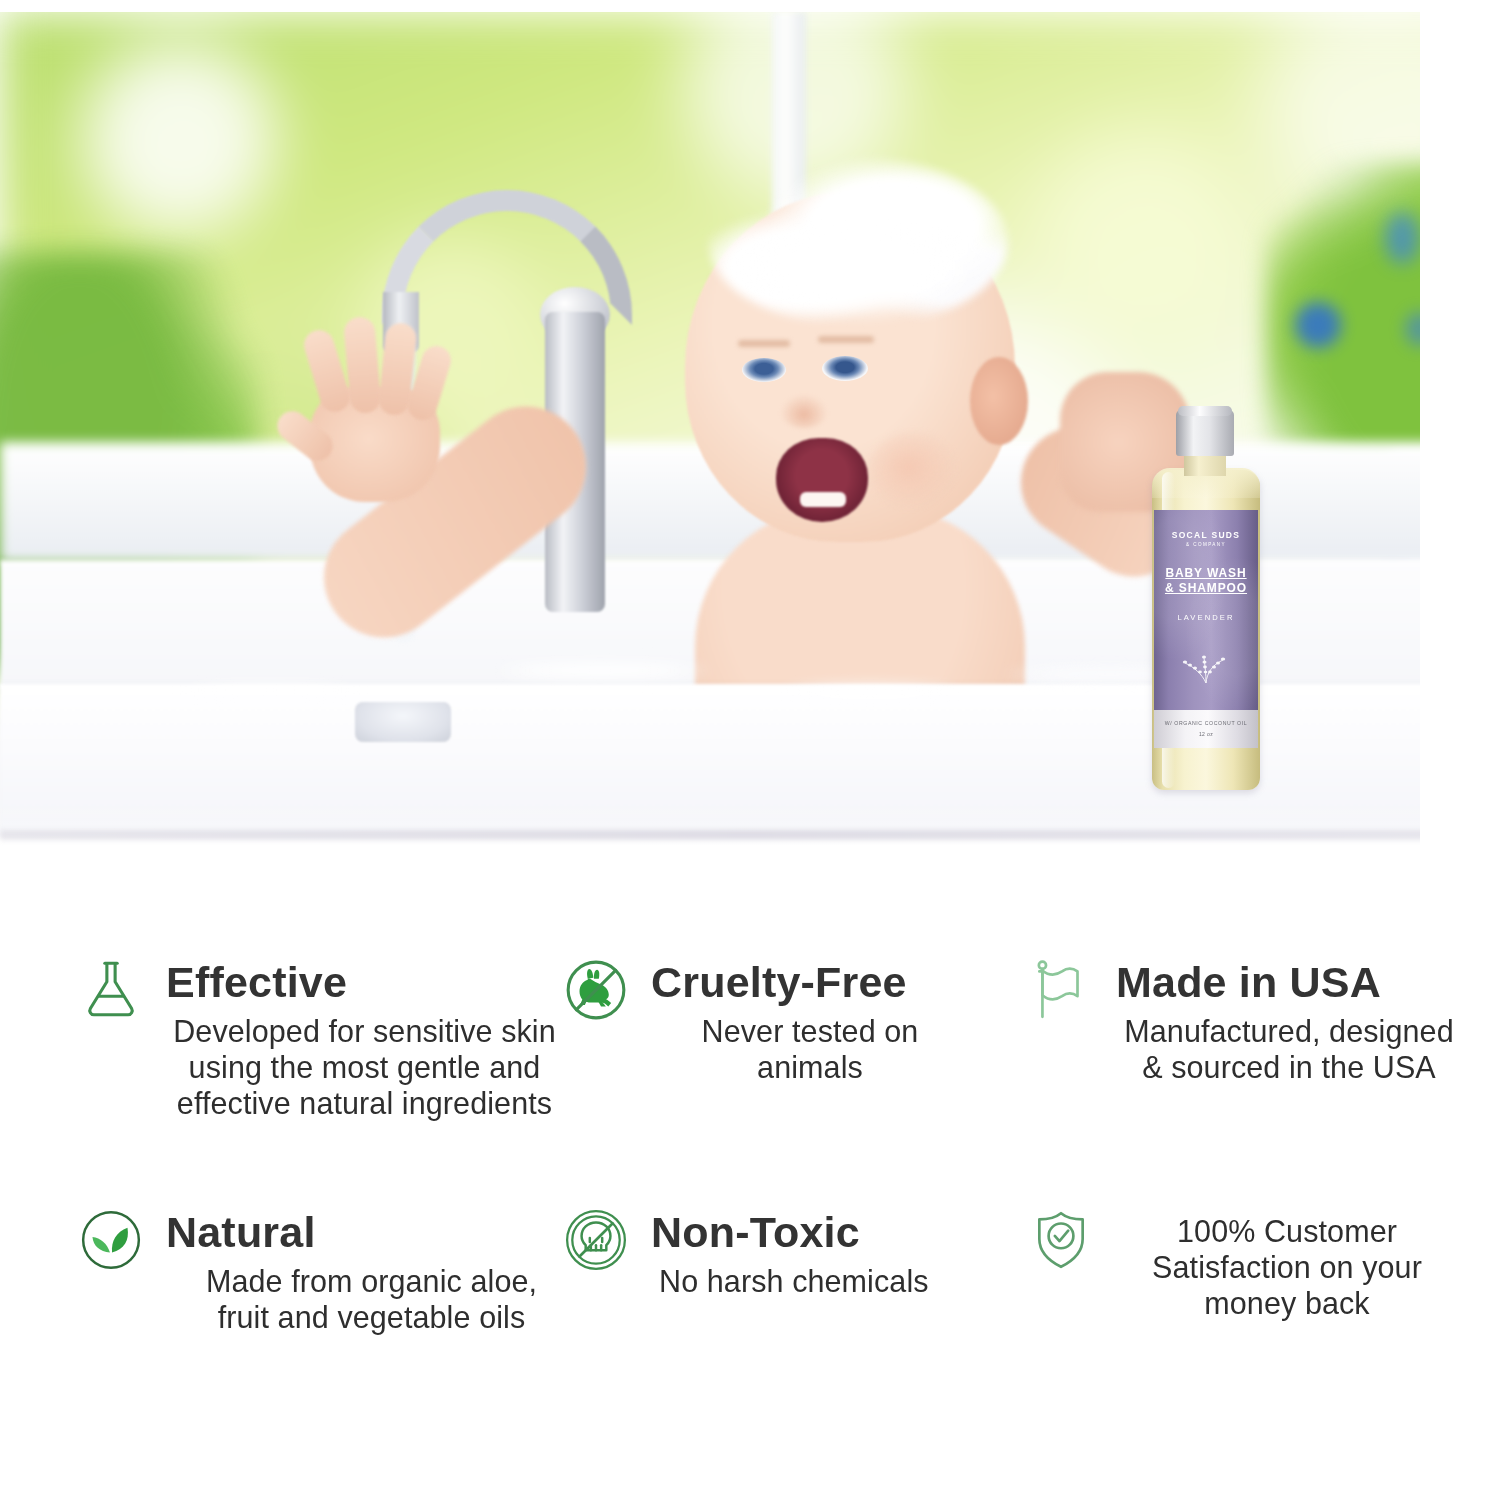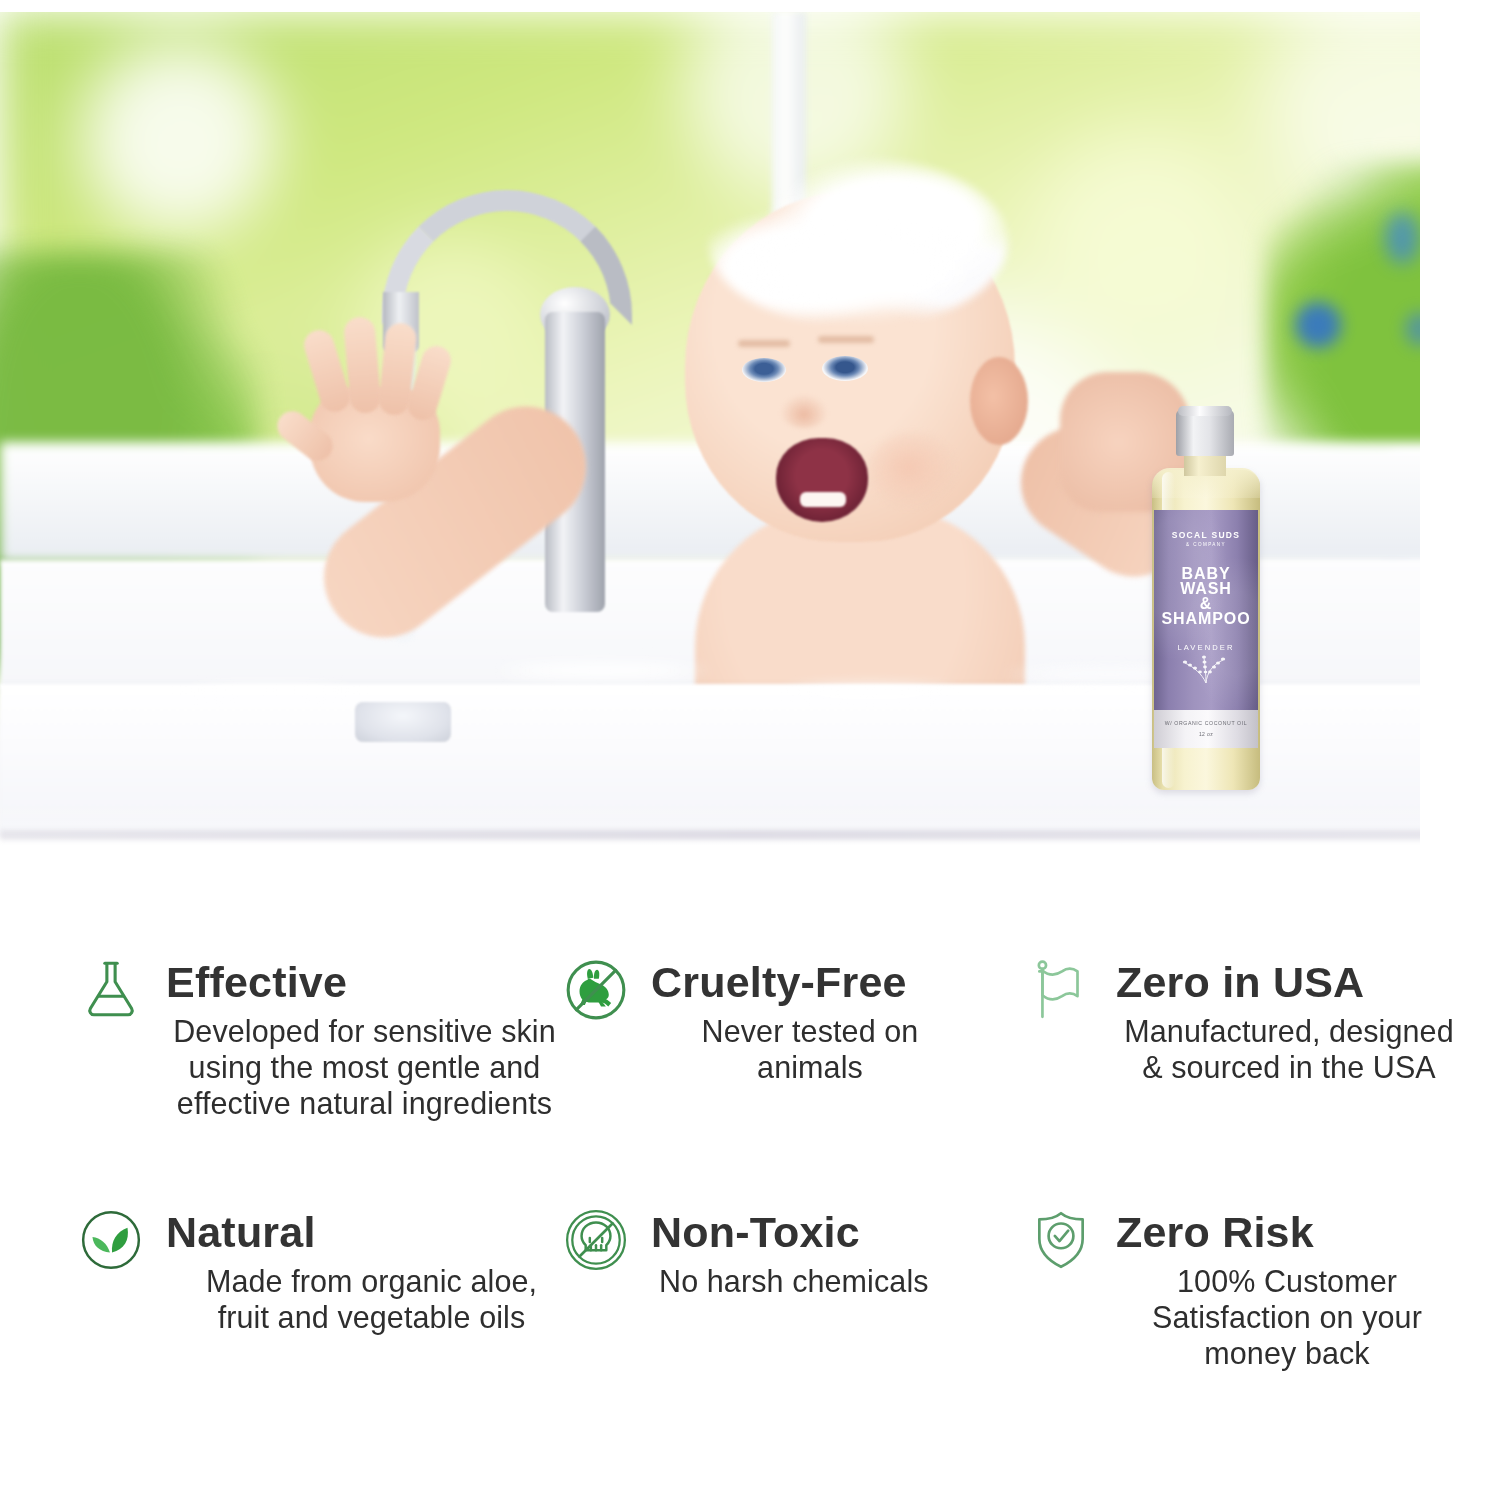--- a/index.html
+++ b/index.html
@@ -186,21 +186,21 @@
       border-radius:18px 18px 0 0; }
   .label { position:absolute; left:6px; top:100px; width:104px; height:200px;
       background:linear-gradient(90deg,#6e6490 0%,#8b7fae 14%,#9f93be 38%,#a79bc5 55%,#8c80ae 80%,#675d87 100%);
       color:#fff; text-align:center; overflow:hidden; }
   .label::before { content:""; position:absolute; inset:0;
       background:
         radial-gradient(ellipse at 18% 30%, rgba(255,255,255,.10) 0 30px, rgba(255,255,255,0) 55px),
         radial-gradient(ellipse at 80% 62%, rgba(255,255,255,.09) 0 28px, rgba(255,255,255,0) 52px); }
   .brand { margin-top:20px; font-size:8.5px; letter-spacing:1.3px; font-weight:700; position:relative; }
   .brand-sub { margin-top:2px; font-size:4.6px; letter-spacing:1.4px; position:relative; }
-  .prod1 { margin-top:19px; font-size:16px; font-weight:700; letter-spacing:.9px; line-height:15px; position:relative;}
+  .prod1 { margin-top:19px; font-size:12px; font-weight:700; letter-spacing:.9px; line-height:15px; position:relative;text-decoration:underline;}
   .scent { margin-top:17px; font-size:7.6px; letter-spacing:2.1px; position:relative; }
   .sprig { position:absolute; left:50%; top:140px; transform:translateX(-50%); opacity:.95; }
   .label-foot { position:absolute; left:6px; top:300px; width:104px; height:38px;
       background:linear-gradient(90deg,#cfcdd4,#f4f3f6 30%,#fbfafc 52%,#dedce3 80%,#c3c1c9);
       color:#6a6a72; text-align:center; }
   .foot1 { margin-top:10px; font-size:5.2px; letter-spacing:.6px; }
   .foot2 { margin-top:5px; font-size:5px; letter-spacing:.4px; }
   .btl-gloss { position:absolute; left:14px; top:62px; width:13px; height:316px;
       background:linear-gradient(90deg,rgba(255,255,255,.75),rgba(255,255,255,0));
       border-radius:8px; }
@@ -366,21 +366,21 @@
     <div class="feature col3">
       <svg class="f-icon" viewBox="0 0 64 64">
         <g fill="none" stroke="#8cc79a" stroke-width="2.6" stroke-linejoin="round" stroke-linecap="round">
           <circle cx="14" cy="8" r="3.5"></circle>
           <path d="M14 11.5V58"></path>
           <path d="M11 14h2"></path>
           <path d="M14 13c6 5 13 5 19 1 5-3.5 10-3.5 15 0v24c-5-3.5-10-3.5-15 0-6 4-13 4-19-1z"></path>
         </g>
       </svg>
       <div class="f-text">
-        <div class="f-title">Zero in USA</div>
+        <div class="f-title">Made in USA</div>
         <div class="f-desc" style="max-width:330px">Manufactured, designed &amp; sourced in the USA</div>
       </div>
     </div>
 
     <div class="feature col1 row2">
       <svg class="f-icon" viewBox="0 0 64 64">
         <circle cx="32" cy="32" r="27" fill="none" stroke="#2e6b3a" stroke-width="2.4"></circle>
         <path d="M33 44c-1-11 4-20 15-24 2 12-3 21-15 24z" fill="#2f9e3f"></path>
         <path d="M31 44c-3-9-9-14-17-15 1 9 7 14 17 15z" fill="#4cb85c"></path>
       </svg>
@@ -412,19 +412,18 @@
 
     <div class="feature col3 row2">
       <svg class="f-icon" viewBox="0 0 64 64">
         <g fill="none" stroke="#5d9e6d" stroke-width="2.6" stroke-linejoin="round" stroke-linecap="round">
           <path d="M32 6c-6 5-13 6-21 6v19c0 12 9 21 21 27 12-6 21-15 21-27V12c-8 0-15-1-21-6z"></path>
           <circle cx="32" cy="28" r="12"></circle>
           <path d="M26 28l4.5 5L39 23"></path>
         </g>
       </svg>
       <div class="f-text">
-        <div class="f-title">Zero Risk</div>
         <div class="f-desc" style="max-width:330px">100% Customer Satisfaction on your money back</div>
       </div>
     </div>
 
   </div>
 </div>
 
 </body></html>

